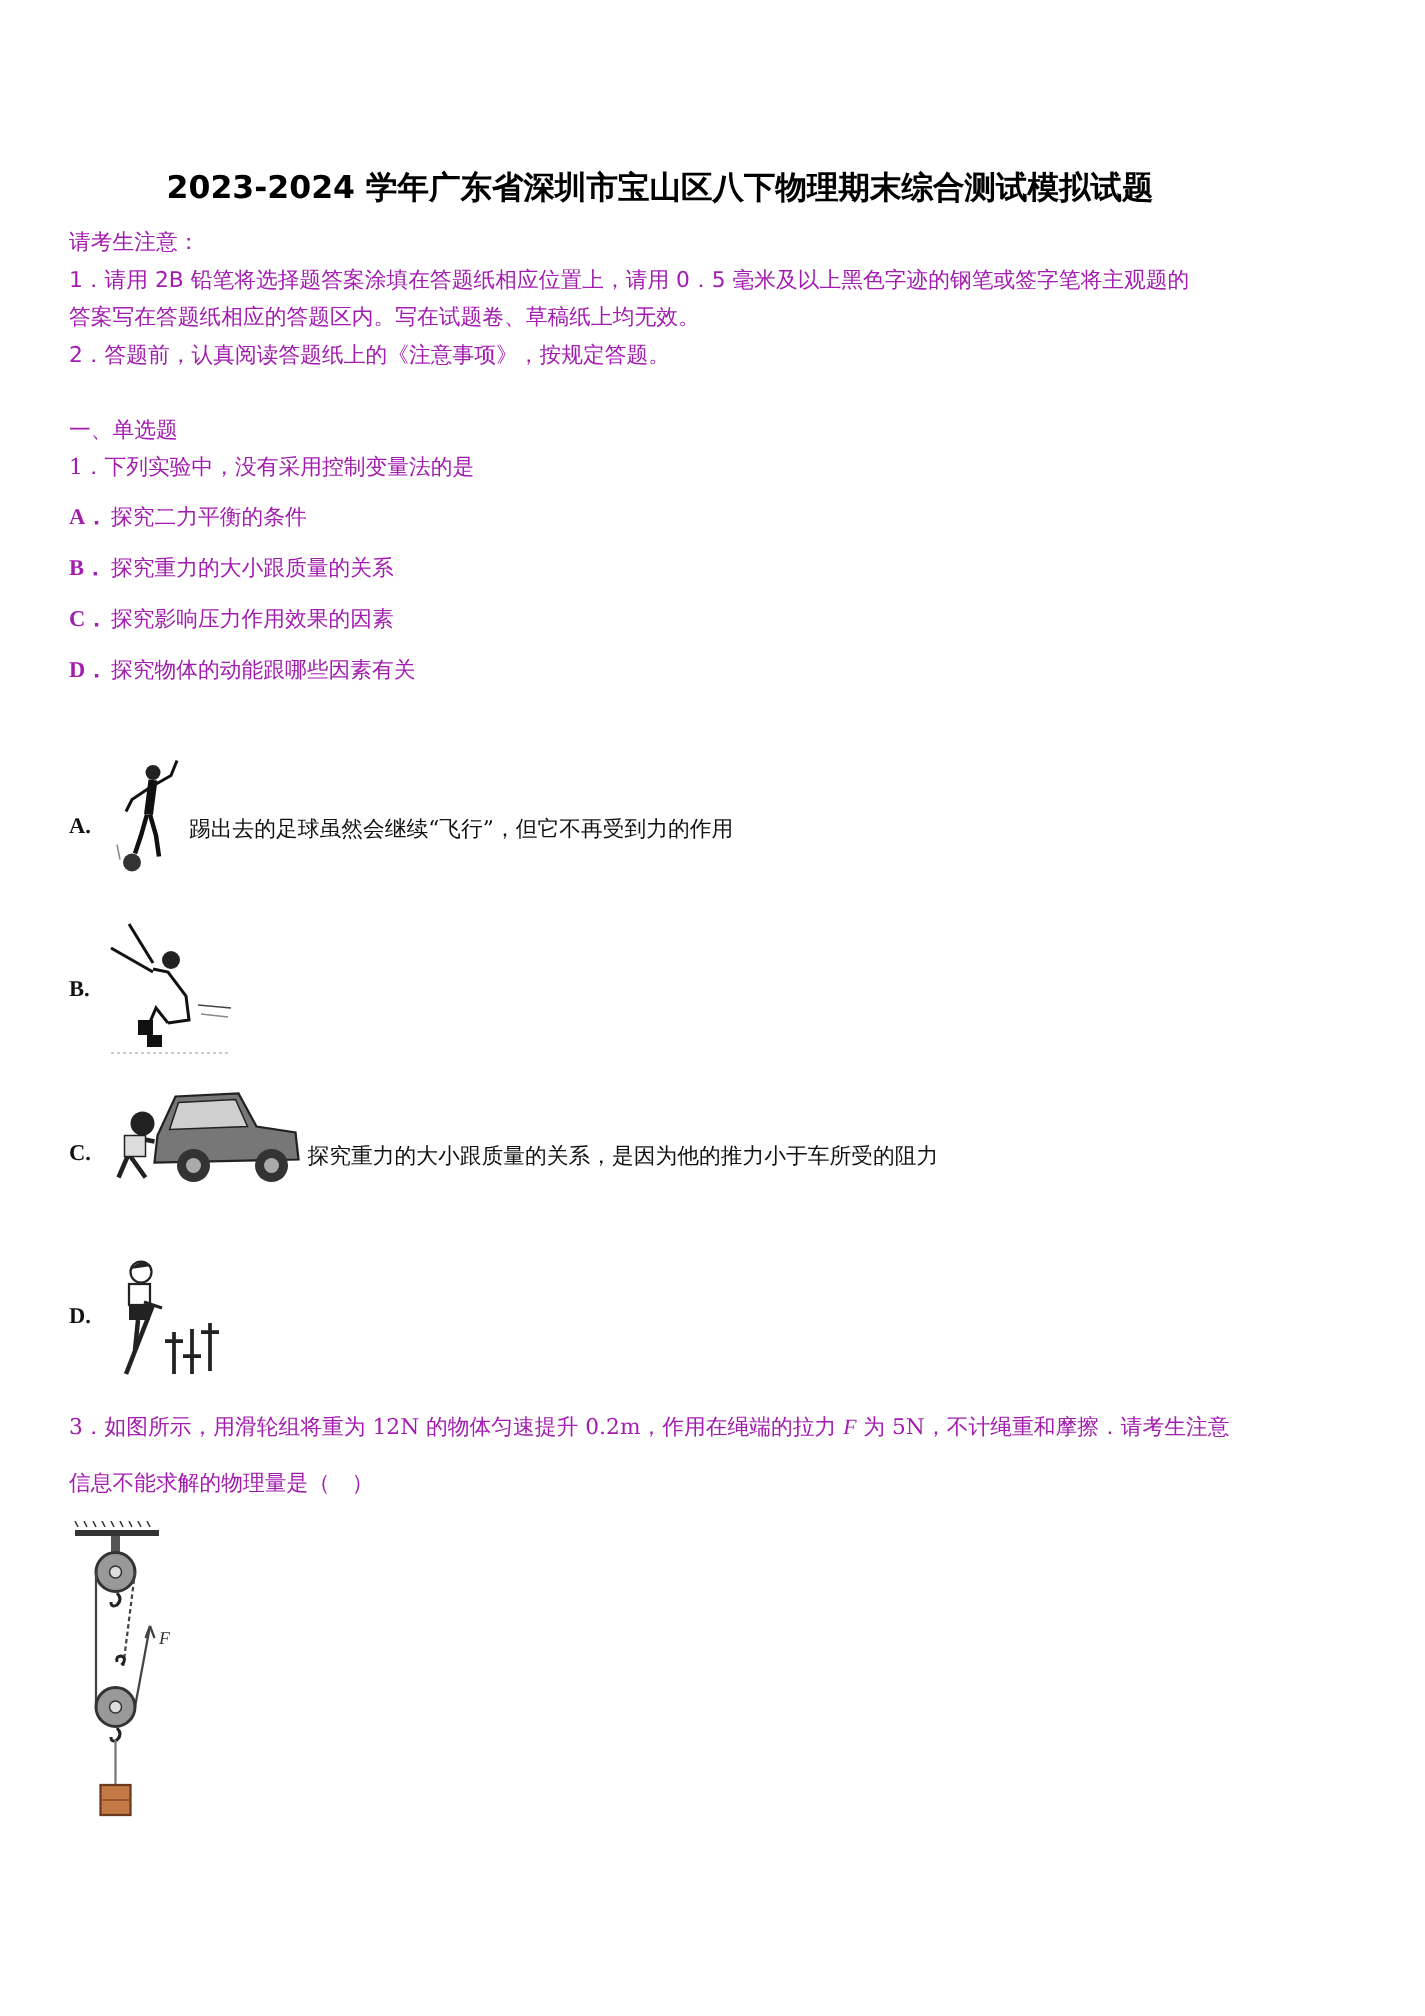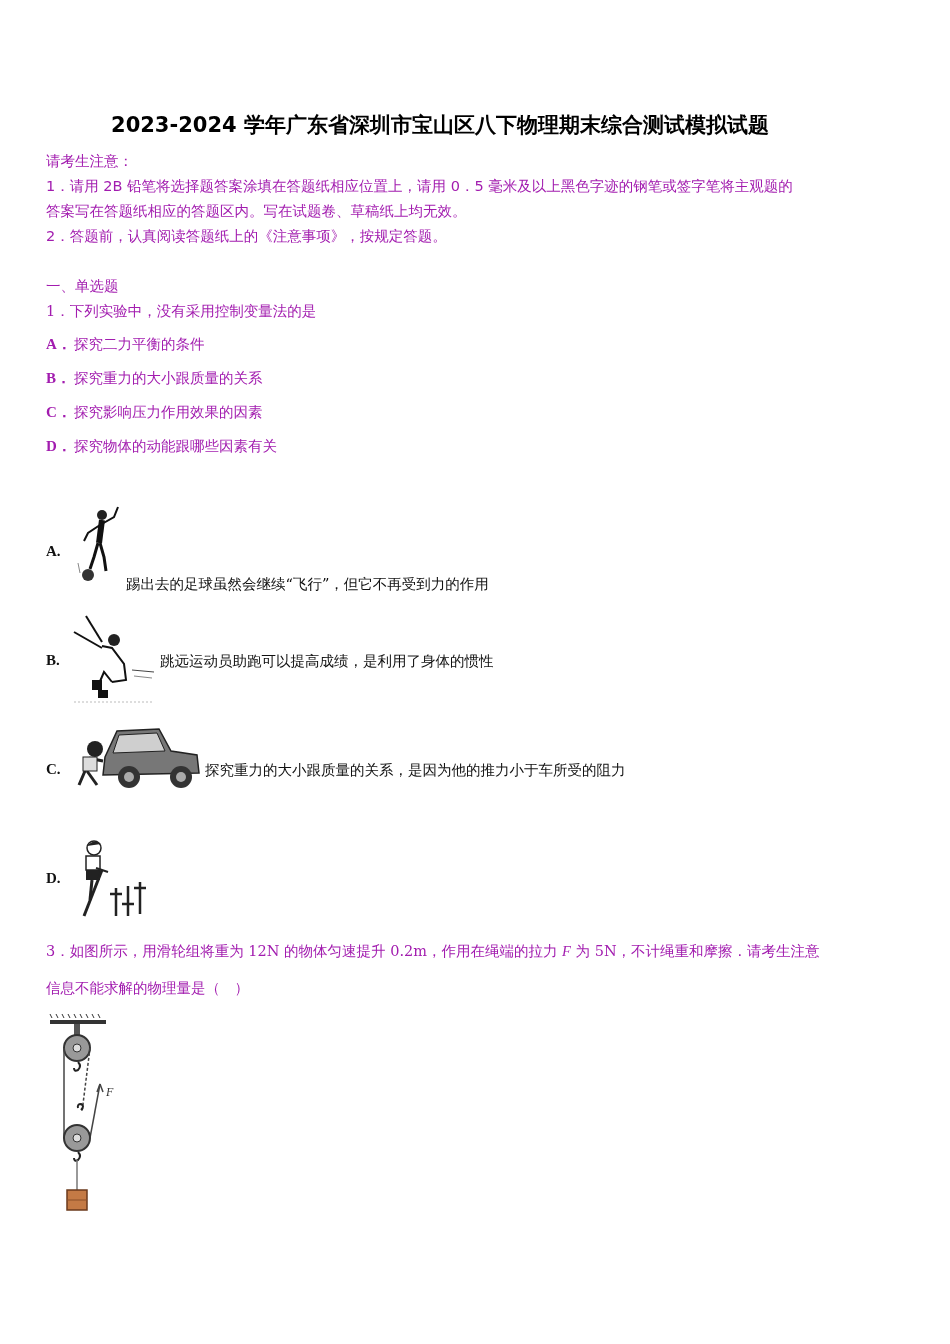--- a/index.html
+++ b/index.html
@@ -51,36 +51,35 @@
   <svg class="fig" style="left:72px; top:505px;" width="55" height="80" viewBox="0 0 55 80">
     <circle cx="30" cy="10" r="5" fill="#222"></circle>
     <path d="M30 15 L27 38" stroke="#111" stroke-width="6" fill="none"></path>
     <path d="M28 20 L42 12 L46 2" stroke="#111" stroke-width="2" fill="none"></path>
     <path d="M28 20 L16 28 L12 36" stroke="#111" stroke-width="2" fill="none"></path>
     <path d="M26 38 L22 52 L18 64" stroke="#111" stroke-width="3" fill="none"></path>
     <path d="M28 38 L32 52 L34 66" stroke="#111" stroke-width="3" fill="none"></path>
     <circle cx="16" cy="70" r="6" fill="#333"></circle>
     <path d="M6 58 L8 68" stroke="#888" stroke-width="1" fill="none"></path>
   </svg>
-  <div class="opt-text" style="left:126px; top:543px;margin-top:32px;">踢出去的足球虽然会继续“飞行”，但它不再受到力的作用</div>
+  <div class="opt-text" style="left:126px; top:543px;">踢出去的足球虽然会继续“飞行”，但它不再受到力的作用</div>
 
   <div class="opt-lbl" style="left:46px; top:652px;">B.</div>
   <svg class="fig" style="left:72px; top:612px;" width="90" height="95" viewBox="0 0 90 95">
     <path d="M14 4 L30 30" stroke="#111" stroke-width="2" fill="none"></path>
     <path d="M2 20 L30 36" stroke="#111" stroke-width="2" fill="none"></path>
     <circle cx="42" cy="28" r="6" fill="#222"></circle>
     <path d="M30 34 L40 36 L52 52 L54 68 L40 70" stroke="#111" stroke-width="2" fill="none"></path>
     <path d="M40 70 L32 60 L26 74" stroke="#111" stroke-width="2" fill="none"></path>
     <rect x="20" y="68" width="10" height="10" fill="#111"></rect>
     <rect x="26" y="78" width="10" height="8" fill="#111"></rect>
     <path d="M60 58 L82 60" stroke="#444" stroke-width="1" fill="none"></path>
     <path d="M62 64 L80 66" stroke="#888" stroke-width="1" fill="none"></path>
     <path d="M2 90 L80 90" stroke="#bbb" stroke-width="1" stroke-dasharray="2,2" fill="none"></path>
   </svg>
-  <div class="opt-text" style="left:160px; top:652px;">跳远运动员助跑可以提高成绩，是利用了身体的惯性</div>
 
   <div class="opt-lbl" style="left:46px; top:761px;">C.</div>
   <svg class="fig" style="left:73px; top:725px;" width="132" height="70" viewBox="0 0 132 70">
     <path d="M32 32 L44 6 L86 4 L98 26 L124 30 L126 48 L30 50 Z" fill="#777" stroke="#222" stroke-width="1.5"></path>
     <path d="M46 10 L84 8 L92 26 L40 28 Z" fill="#cfcfcf" stroke="#222" stroke-width="1"></path>
     <circle cx="56" cy="52" r="11" fill="#333"></circle>
       <circle cx="56" cy="52" r="5" fill="#aaa"></circle>
     <circle cx="108" cy="52" r="11" fill="#333"></circle>
       <circle cx="108" cy="52" r="5" fill="#aaa"></circle>
     <circle cx="22" cy="24" r="8" fill="#222"></circle>

